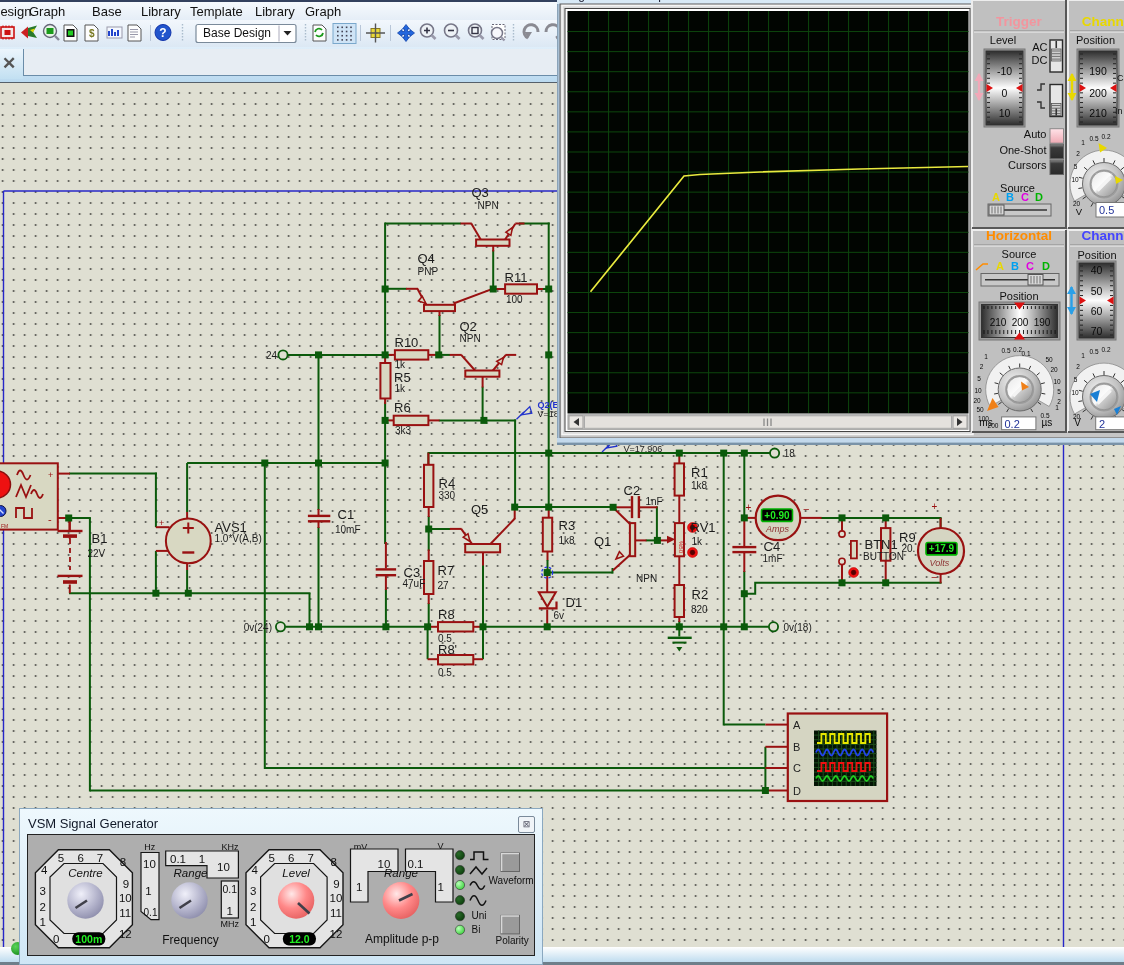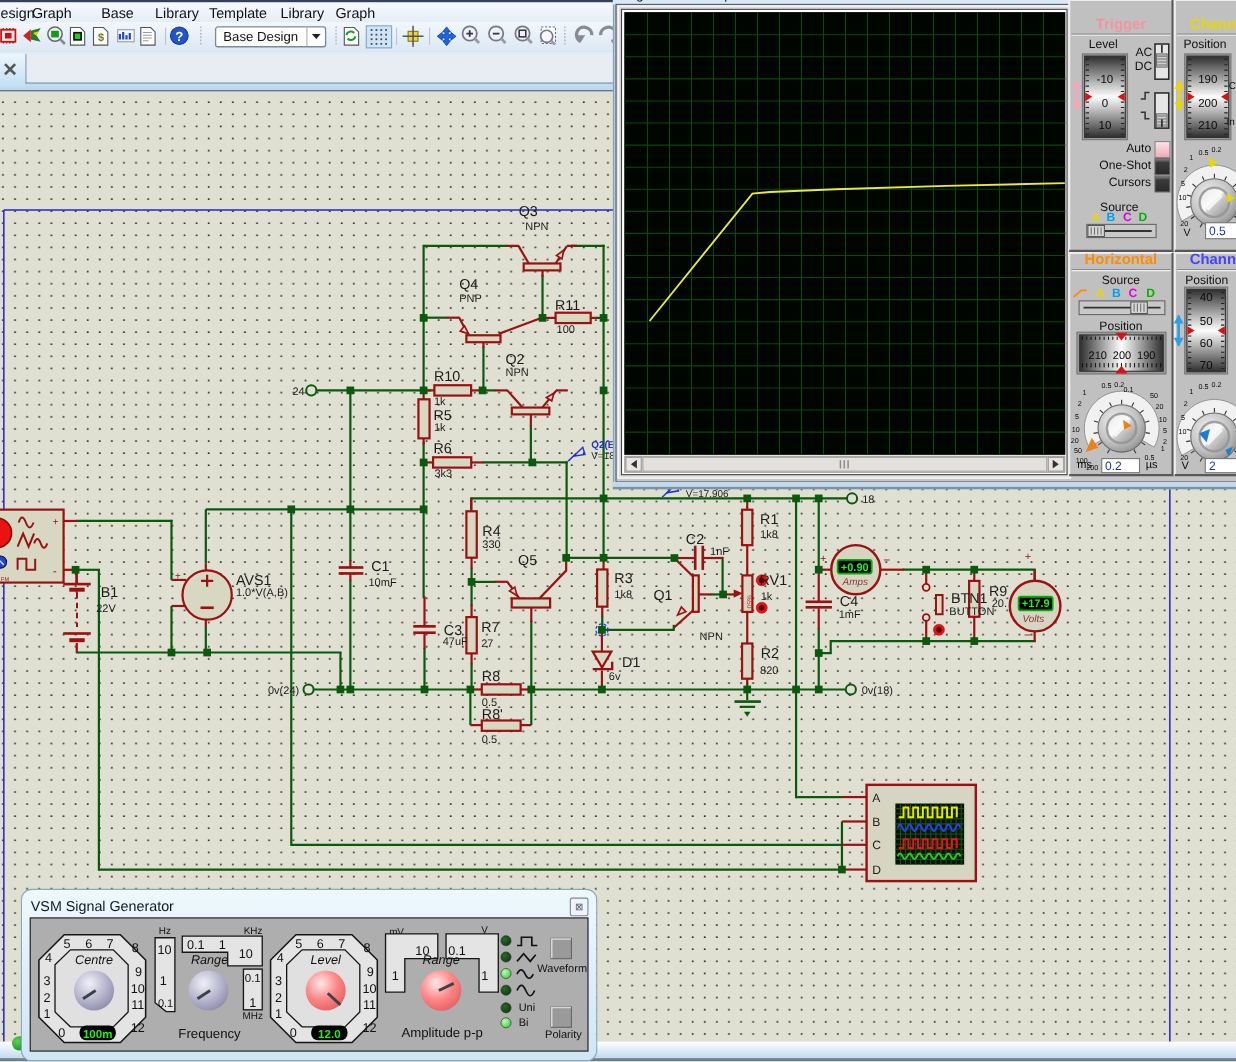--- a/index.html
+++ b/index.html
@@ -8,21 +8,21 @@
 #toolbar{position:absolute;left:0;top:20px;width:1124px;height:27px;background:linear-gradient(#f2f7fc,#dce8f4);border-bottom:1px solid #c8d6e4;}
 #tabbar{position:absolute;left:0;top:47px;width:1124px;height:36px;background:linear-gradient(#dfeefa,#b9d9ef);}
 #tabbar .doc{position:absolute;left:23px;top:1.5px;width:1101px;height:26px;background:#e7edf3;border-left:1.5px solid #6a8ca8;border-bottom:1.5px solid #6a8ca8;}
 #tabbar .xtab{position:absolute;left:0;top:1.5px;width:23px;height:30px;background:linear-gradient(#ecf5fc,#c2e0f2);}
 #tabbar .line{position:absolute;left:0;top:34.5px;width:1124px;height:1.8px;background:#55606a;}
 #tabx{position:absolute;left:2px;top:6px;font-size:17px;color:#555;font-weight:bold;}
 #canvas{position:absolute;left:0;top:71px;width:1124px;height:876px;background-color:#dfdfd2;
 }
 #schsvg{position:absolute;left:0;top:0;}
 #scope{position:absolute;left:557px;top:-10px;width:578px;height:455px;}
-#siggen{position:absolute;left:19px;top:808px;width:522px;height:155px;background:linear-gradient(#eef8fd,#cfe6f5);border:1px solid #8aa8c0;border-radius:10px;}
+#siggen{position:absolute;left:19px;top:808px;width:522px;height:155px;background:linear-gradient(#eef8fd,#cfe6f5);border:1px solid #8aa8c0;border-radius:0;}
 #sgpanel{position:absolute;left:7px;top:25px;width:506px;height:120px;background:#aeaeae;border:1px solid #222;}
 #sgtitle{position:absolute;left:8px;top:7px;font-size:13px;color:#101828;}
 #sgclose{position:absolute;left:498px;top:7px;width:15px;height:15px;border:1px solid #7a8a9a;border-radius:2px;background:#f0f4f8;font-size:9px;color:#556;text-align:center;line-height:15px;}
 #statusbar{position:absolute;left:0;top:947px;width:1124px;height:15px;background:linear-gradient(#ffffff,#bfdcef);}
 #statusbot{position:absolute;left:0;top:962px;width:1124px;height:3px;background:#6e7e8a;}
 #sbsep{position:absolute;left:37px;top:949px;width:1px;height:11px;background:#9ab;}
 #sbplay{position:absolute;left:11px;top:942px;width:13px;height:13px;border-radius:50%;background:radial-gradient(circle at 35% 35%,#5ad45a,#0c7a0c);}
 </style></head>
 <body>
 <div id="app">

